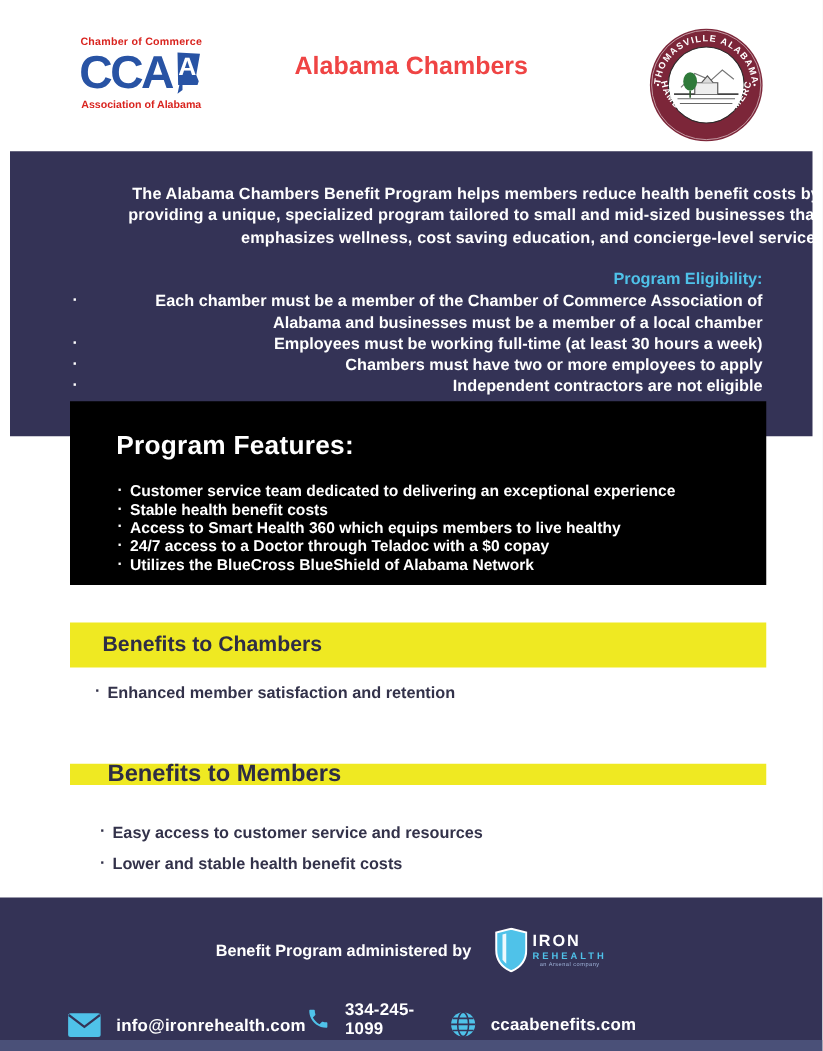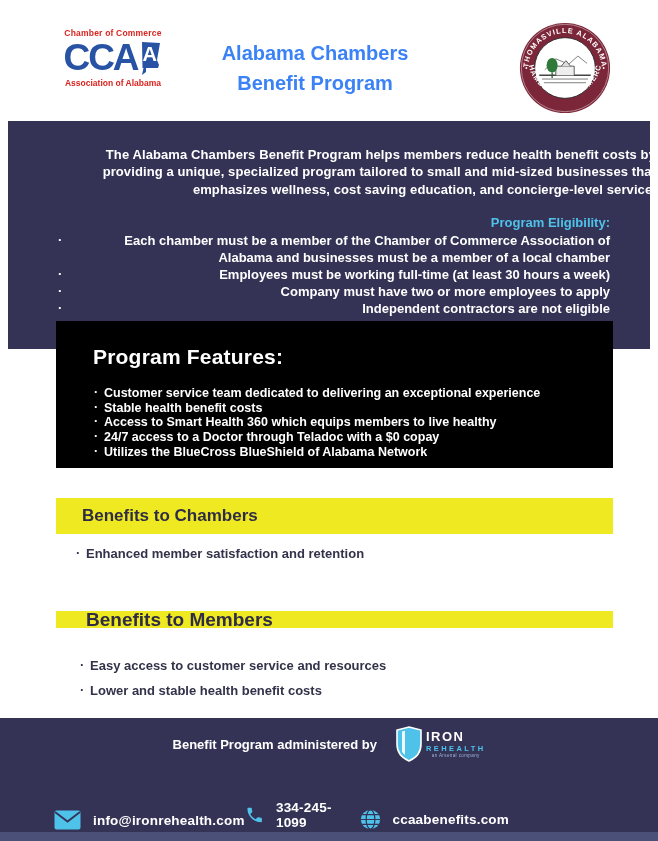--- a/index.html
+++ b/index.html
@@ -14,22 +14,22 @@
   .ccaa-logo { position:absolute; left:52px; top:28px; width:122px; text-align:center; }
   .ccaa-top { font-size:8.5px; font-weight:700; color:#d9241f; letter-spacing:.2px; }
   .ccaa-acronym { display:flex; align-items:flex-end; justify-content:center; color:#2853a4;
     font-weight:700; font-size:37px; line-height:1; letter-spacing:-2px; margin:1px 0 2px 0; }
   .ccaa-state { position:relative; width:24px; height:37px; margin-left:1px; }
   .ccaa-state svg { position:absolute; left:0; top:2px; }
   .ccaa-state .a-knock { position:absolute; left:4px; top:5px; color:#ffffff; font-size:20px;
     font-weight:700; letter-spacing:0; }
   .ccaa-bottom { font-size:8.5px; font-weight:700; color:#d9241f; }
 
-  .page-title { position:absolute; left:160px; top:38px; width:310px; text-align:center;
-    color:#3b82f6; font-weight:700; font-size:20px; line-height:1.5; }
+  .page-title { position:absolute; left:174px; top:38px; width:310px; text-align:center;
+    color:#ef4444; font-weight:700; font-size:20px; line-height:1.5; }
 
   .seal { position:absolute; left:519px; top:22px; }
 
   
   .intro-block { position:absolute; left:8px; top:121px; width:642px; height:228px;
     background:#343356; color:#ffffff; padding:25px 40px 0 48px;text-align:right; }
   .intro-paragraph { font-size:13px; font-weight:700; line-height:1.33; letter-spacing:.1px; width:600px; }
   .eligibility-heading { margin-top:17px; color:#4fc2e9; font-size:13px; font-weight:700; }
   .bullet-list { list-style:none; margin-top:2px; }
   .bullet-list li { position:relative; padding-left:12px; font-size:13px; font-weight:700; line-height:1.32; }
@@ -51,21 +51,21 @@
 
   .plain-bullets { position:absolute; list-style:none; color:#33324a; }
   .plain-bullets li { position:relative; padding-left:12px; font-size:13px; font-weight:700; margin-bottom:10px; }
   .plain-bullets li::before { content:"·"; position:absolute; left:2px; top:-1px; }
   .plain-bullets.chambers { left:74px; top:546px; }
   .plain-bullets.members  { left:78px; top:658px; }
 
   
   .footer { position:absolute; left:0; top:718px; width:658px; height:123px; background:#343356; }
   .footer-strip { position:absolute; left:0; bottom:0; width:658px; height:9px; background:#4a5078; }
-  .admin-row { position:absolute; left:0; top:8px; width:658px; display:flex;
+  .admin-row { position:absolute; left:0; top:24px; width:658px; display:flex;
     align-items:center; justify-content:center; gap:19px; }
   .admin-text { color:#ffffff; font-size:13px; font-weight:700; }
   .iron-logo { display:flex; align-items:center; gap:4px; }
   .iron-text { display:flex; flex-direction:column; line-height:1; }
   .iron-line1 { color:#ffffff; font-weight:700; font-size:13px; letter-spacing:1.5px; }
   .iron-line2 { color:#4fc2e9; font-weight:700; font-size:7.5px; letter-spacing:2.4px; margin-top:2px; }
   .iron-line3 { color:#9fb3d9; font-size:4.5px; letter-spacing:.4px; margin-top:2px; text-align:center; }
 
   .contact-row { position:absolute; left:0; top:82px; width:561px; display:flex;
     align-items:flex-end; justify-content:space-between; padding:0 52px 0 54px; }
@@ -88,21 +88,20 @@
             <path d="M3,1 L21,2 L18,19 L20,24 L19,27 L7,27 L7,31 L3,34 L4.5,27 L3.5,27 Z" fill="#2853a4"></path>
           </svg>
           <span class="a-knock">A</span>
         </span>
       </div>
       <div class="ccaa-bottom">Association of Alabama</div>
     </div>
 
     <div class="page-title">
       <div>Alabama Chambers</div>
-      <div>Benefit Program</div>
     </div>
 
     <svg class="seal" width="92" height="92" viewBox="0 0 100 100">
       <defs>
         <path id="sealTopArc" d="M 10,52 A 40,40 0 0 1 90,52" fill="none"></path>
         <path id="sealBottomArc" d="M 11,49 A 40,40 0 0 0 89,49" fill="none"></path>
       </defs>
       <circle cx="50" cy="50" r="49" fill="#7c2639"></circle>
       <circle cx="50" cy="50" r="47.5" fill="none" stroke="#c9a3ab" stroke-width="0.8"></circle>
       <circle cx="50" cy="50" r="33" fill="#ffffff" stroke="#2b2b2b" stroke-width="1"></circle>
@@ -126,21 +125,21 @@
       <circle cx="92" cy="50" r="1" fill="#ffffff"></circle>
     </svg>
   </div>
 
   <div class="intro-block">
     <p class="intro-paragraph">The Alabama Chambers Benefit Program helps members reduce health benefit costs by providing a unique, specialized program tailored to small and mid-sized businesses that emphasizes wellness, cost saving education, and concierge-level service.</p>
     <div class="eligibility-heading">Program Eligibility:</div>
     <ul class="bullet-list">
       <li>Each chamber must be a member of the Chamber of Commerce Association of Alabama and businesses must be a member of a local chamber</li>
       <li>Employees must be working full-time (at least 30 hours a week)</li>
-      <li>Company must have two or more employees to apply</li>
+      <li>Chambers must have two or more employees to apply</li>
       <li>Independent contractors are not eligible</li>
     </ul>
   </div>
 
   <div class="features-box">
     <div class="features-heading">Program Features:</div>
     <ul class="features-list">
       <li>Customer service team dedicated to delivering an exceptional experience</li>
       <li>Stable health benefit costs</li>
       <li>Access to Smart Health 360 which equips members to live healthy</li>

